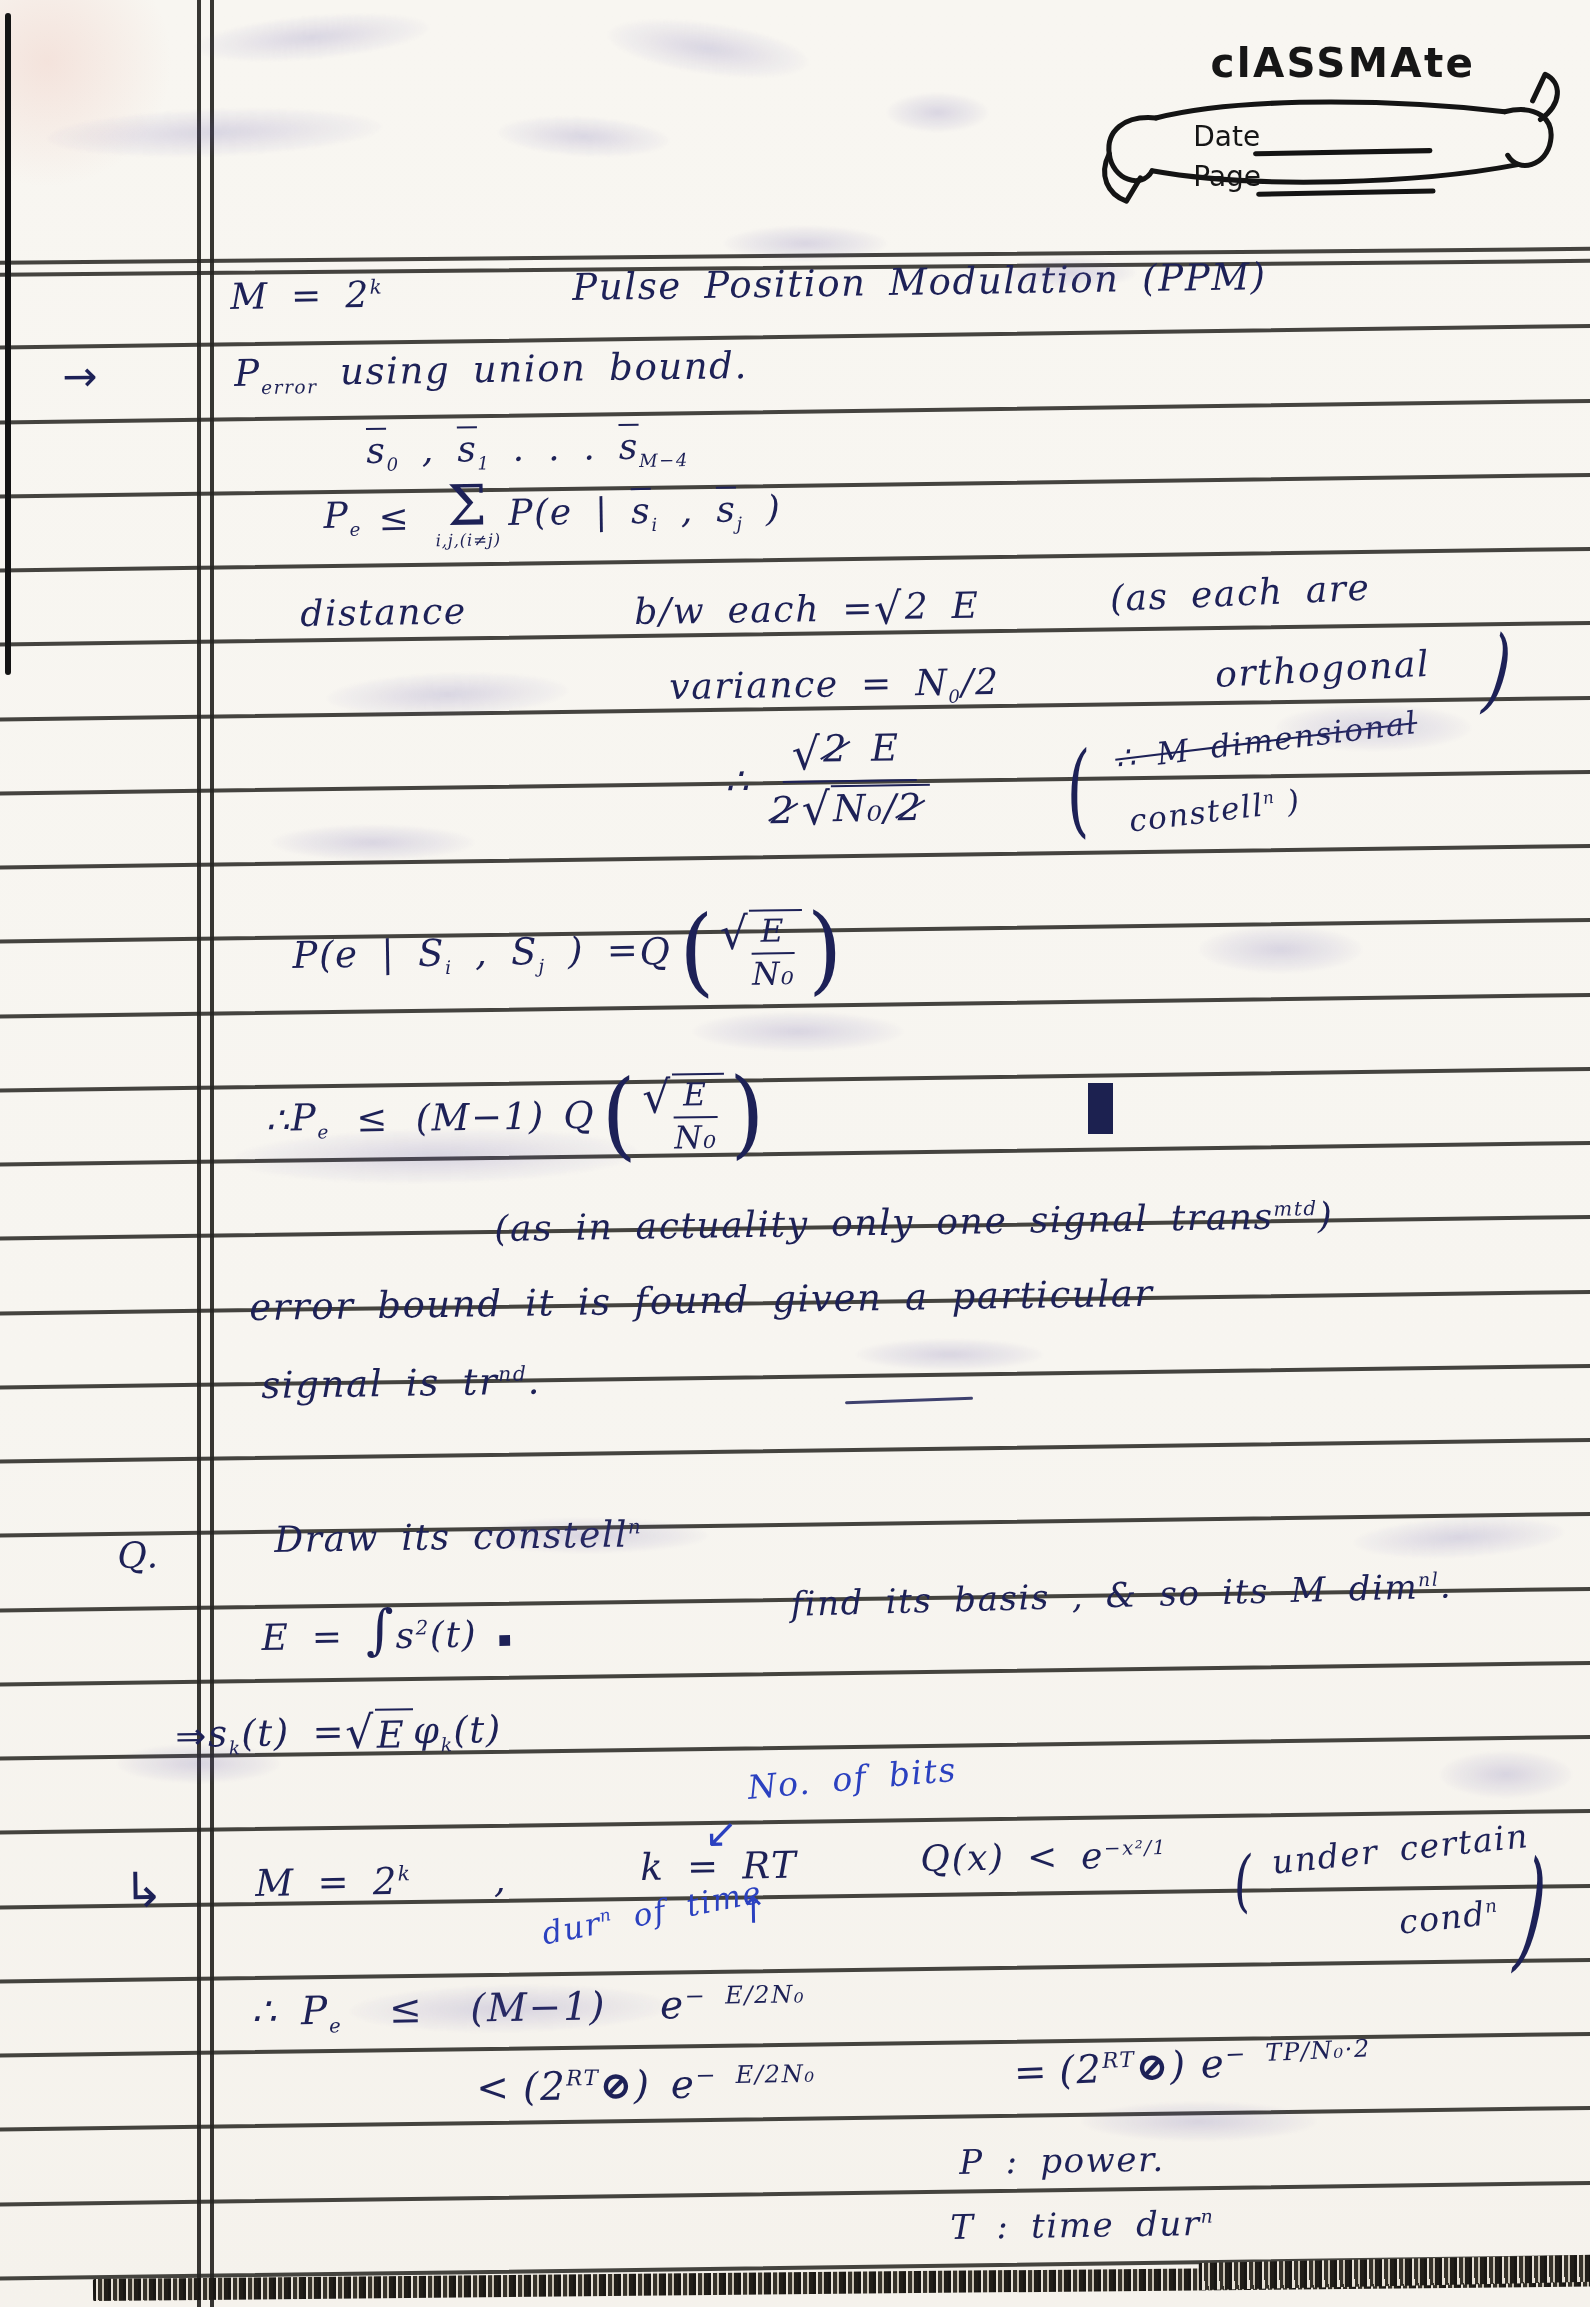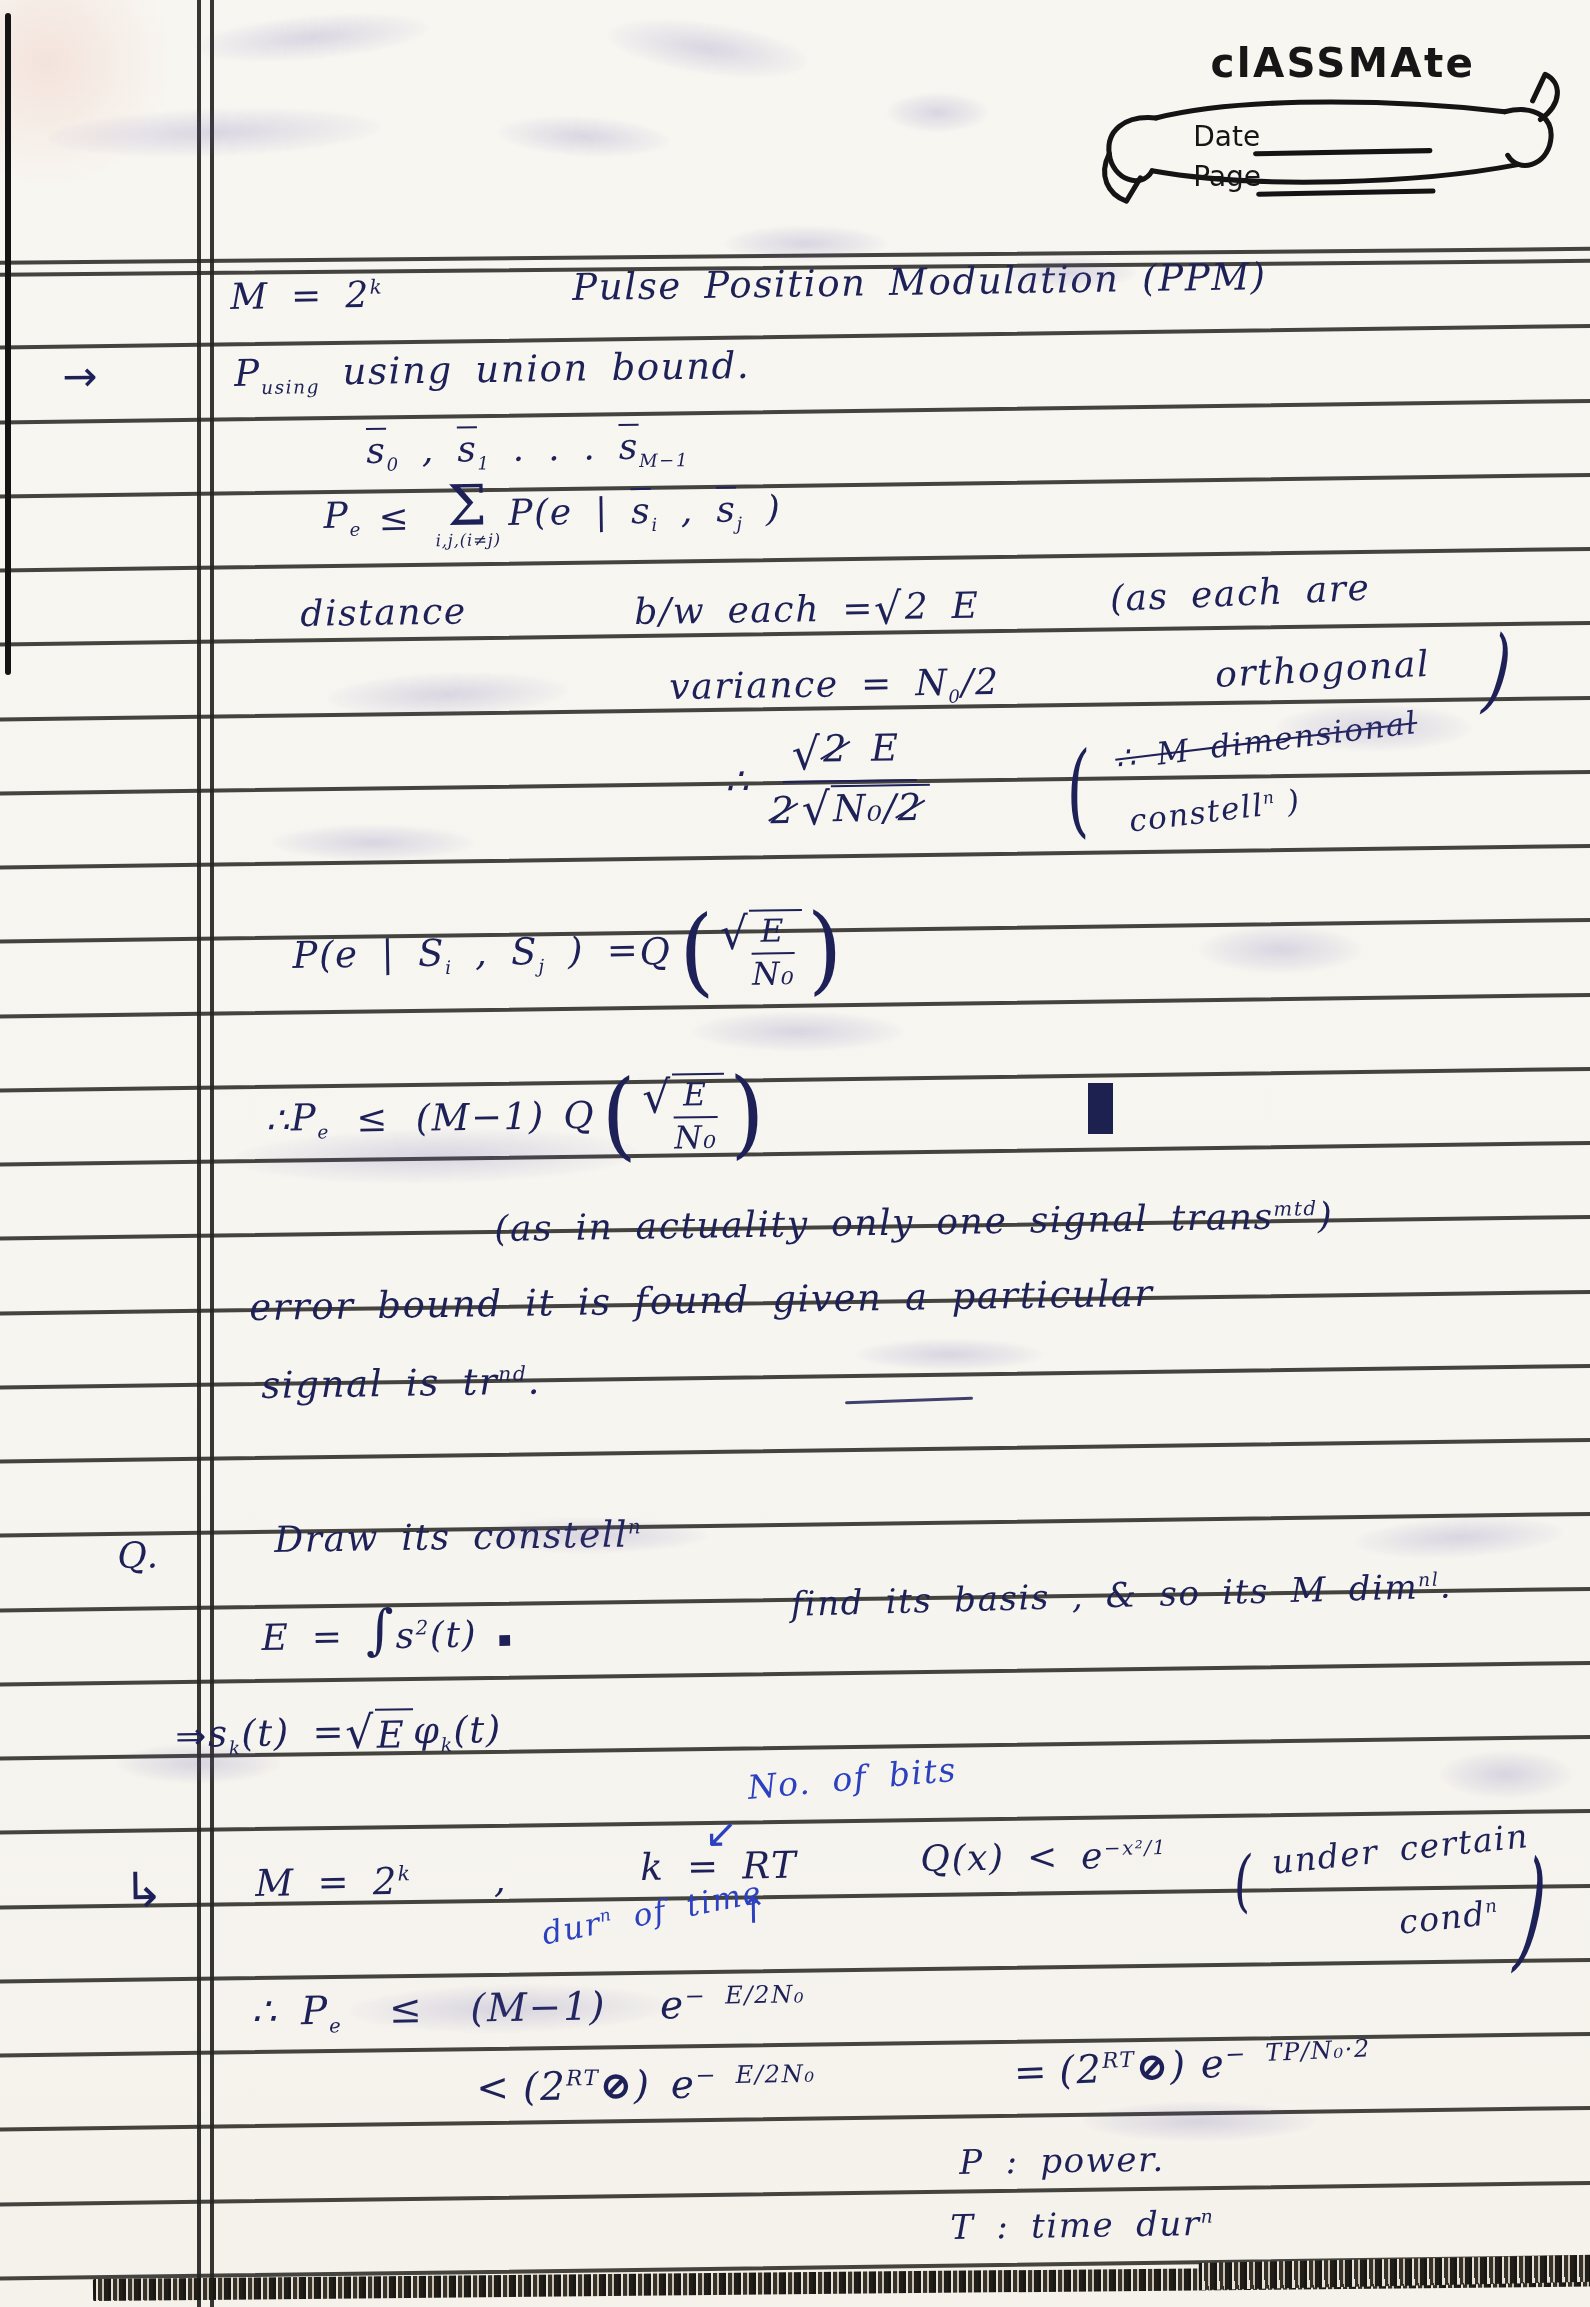--- a/index.html
+++ b/index.html
@@ -101,25 +101,25 @@
 
   <div class="hw" style="left:572px;top:266px;font-size:37px;">
     <span>Pulse Position Modulation (PPM)</span>
   </div>
 
   <div class="hw sans" style="left:62px;top:352px;font-size:42px;">
     <span>→</span>
   </div>
 
   <div class="hw" style="left:234px;top:352px;font-size:37px;">
-    <span>P</span><sub>using</sub><span> using union bound.</span>
+    <span>P</span><sub>error</sub><span> using union bound.</span>
   </div>
 
   <div class="hw" style="left:366px;top:430px;">
-    <span class="bar">s</span><sub>0</sub><span> , </span><span class="bar">s</span><sub>1</sub><span> . . . </span><span class="bar">s</span><sub>M−1</sub>
+    <span class="bar">s</span><sub>0</sub><span> , </span><span class="bar">s</span><sub>1</sub><span> . . . </span><span class="bar">s</span><sub>M−4</sub>
   </div>
 
   <div class="hw" style="left:323px;top:484px;">
     <span class="row">
       <span><span>P</span><sub>e</sub></span>
       <span style="margin:0 17px;">≤</span>
       <span class="sum">
         <span class="sg">Σ</span>
         <span class="lim">i,j,(i≠j)</span>
       </span>

